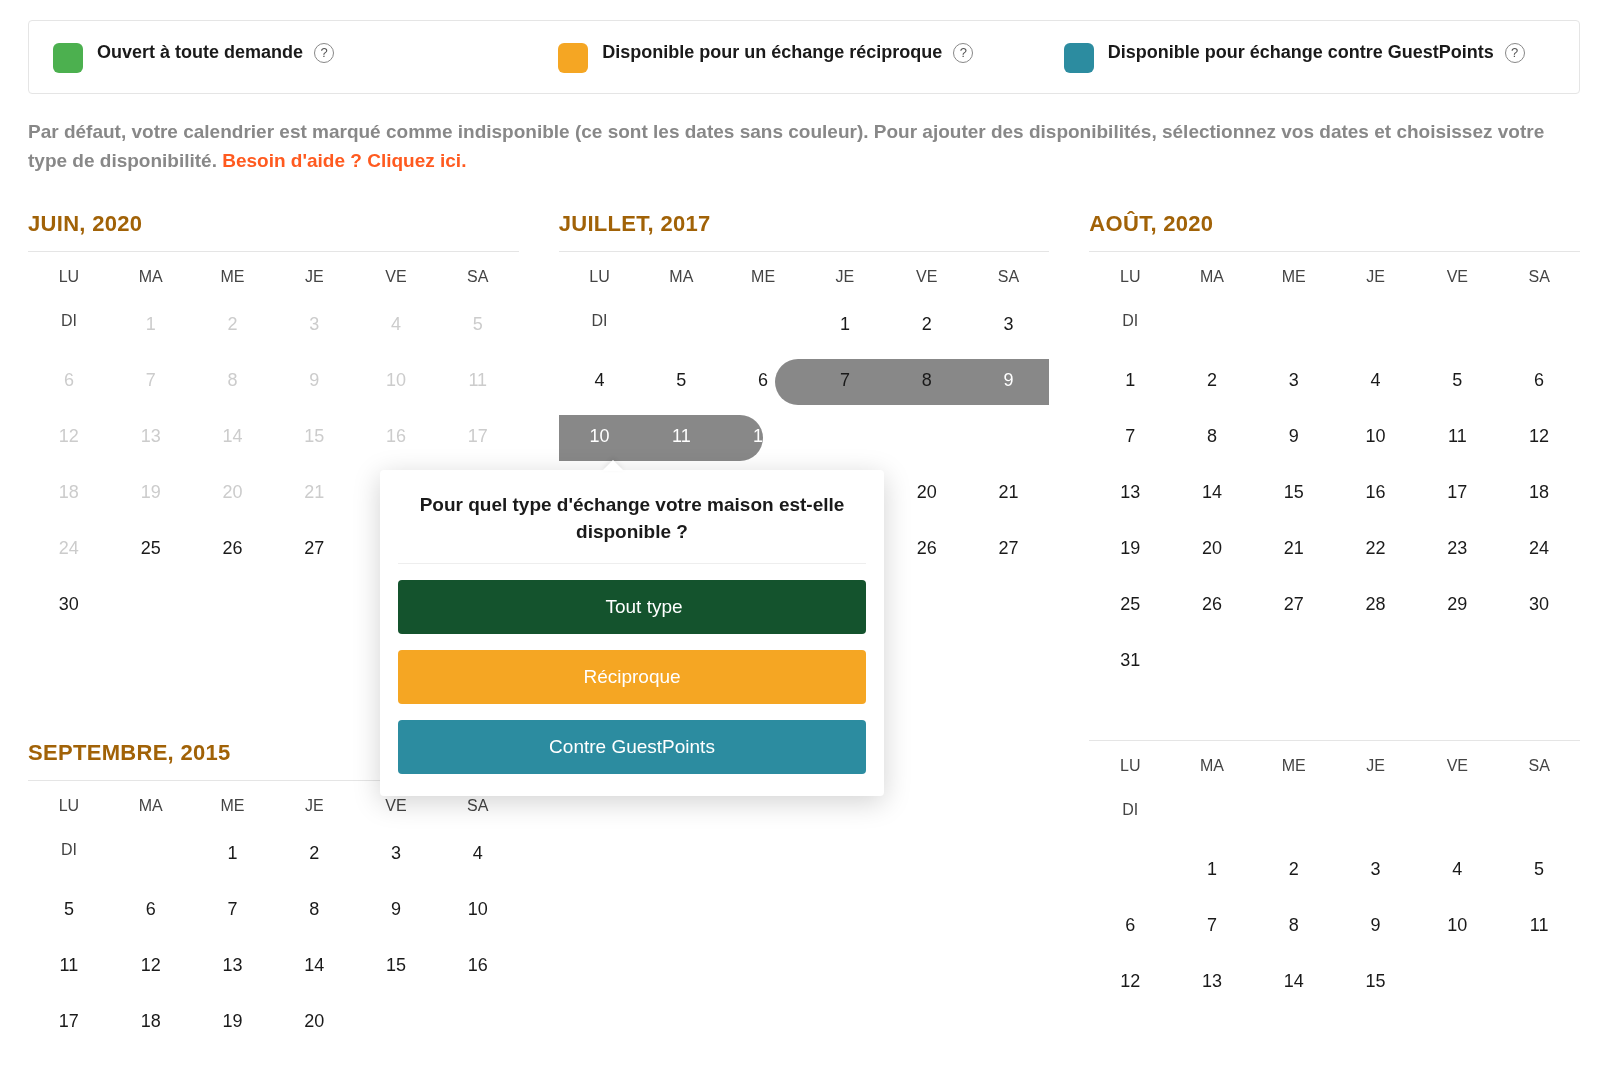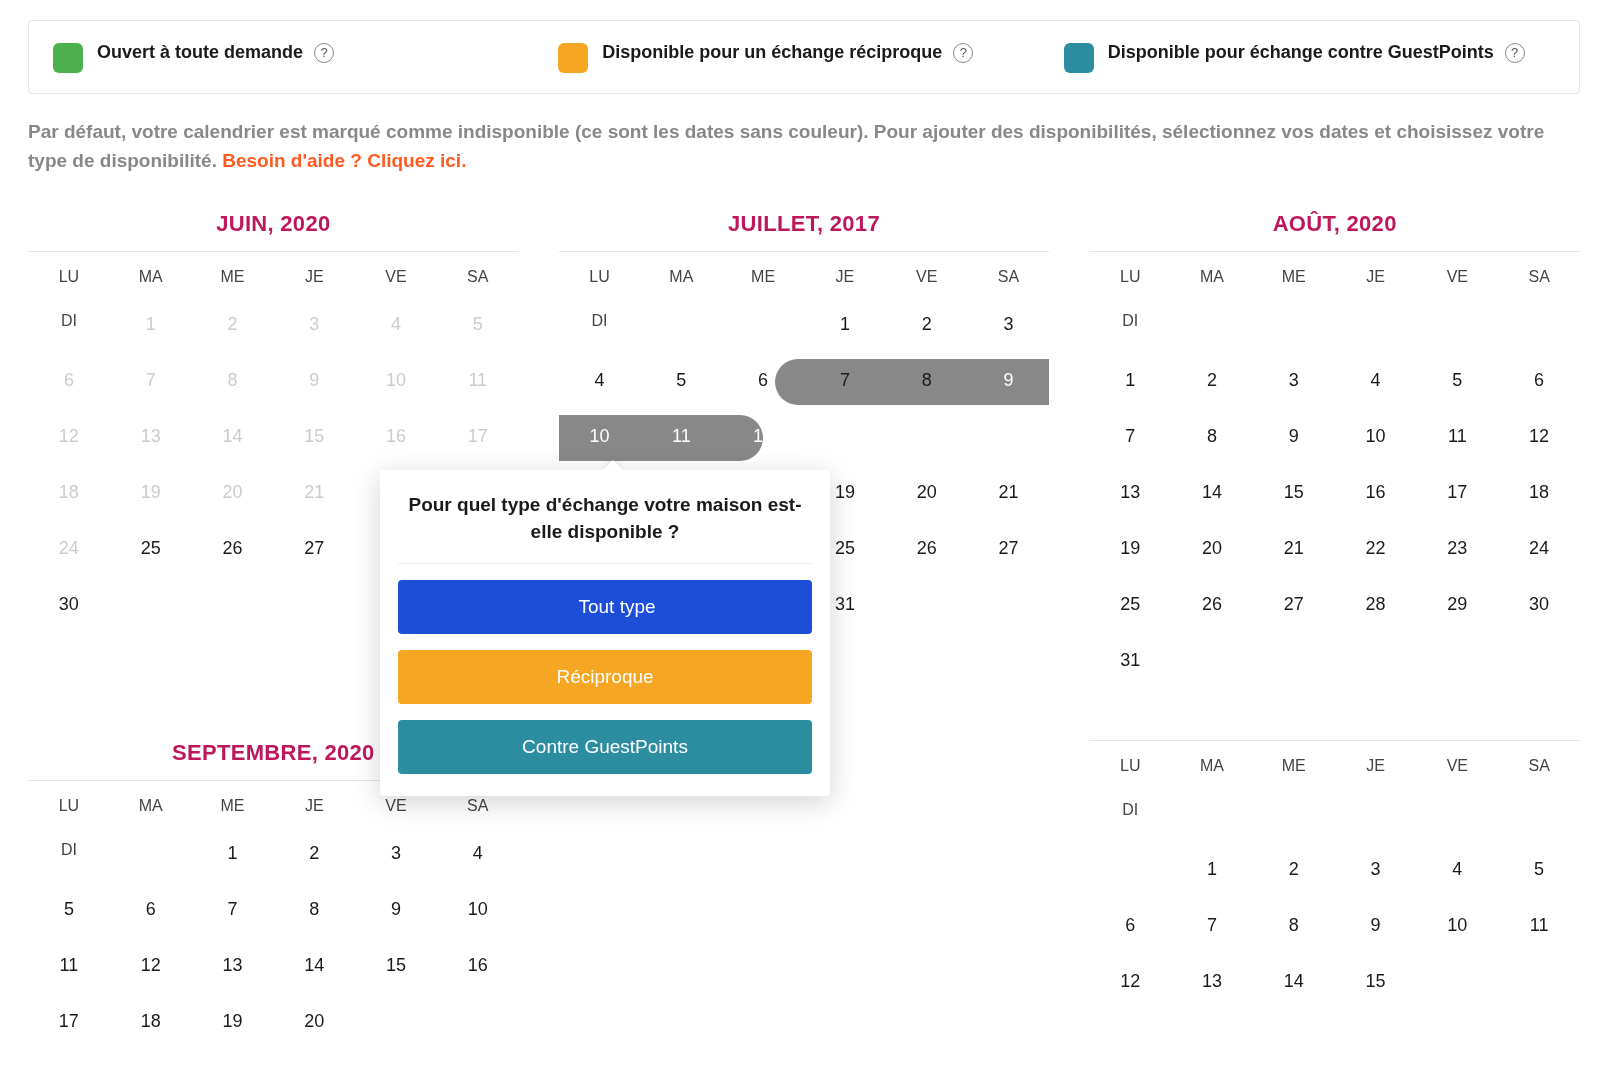--- a/index.html
+++ b/index.html
@@ -9,34 +9,34 @@
   .swatch { width: 30px; height: 30px; border-radius: 6px; flex-shrink: 0; margin-top: 2px; }
   .swatch.green { background: #4cb04f; }
   .swatch.orange { background: #f5a623; }
   .swatch.teal { background: #2c8ca0; }
   .legend-text { font-weight: 700; font-size: 18px; line-height: 1.3; color: #1a1a1a; }
   .help-icon { display: inline-flex; align-items: center; justify-content: center; width: 20px; height: 20px; border: 1px solid #888; border-radius: 50%; font-size: 13px; color: #555; margin-left: 6px; vertical-align: middle; font-weight: 400; }
   .instructions { margin-top: 24px; font-size: 19px; font-weight: 600; color: #888; line-height: 1.5; }
   .help-link { color: #ff5a1f; font-weight: 700; }
   .calendars { display: flex; gap: 40px; margin-top: 36px; }
   .month { flex: 1; }
-  .month-title { text-align: center; font-weight: 800; font-size: 22px; letter-spacing: 0.3px; color: #be185d; margin-bottom: 14px; }
+  .month-title { text-align: left; font-weight: 800; font-size: 22px; letter-spacing: 0.3px; color: #a16207; margin-bottom: 14px; }
   .grid { display: grid; grid-template-columns: repeat(6, 1fr); text-align: center; border-top: 1px solid #e5e5e5; position: relative; }
   .dow { font-weight: 500; font-size: 16px; color: #444; padding: 16px 0 10px; }
   .day { font-size: 18px; color: #1a1a1a; height: 56px; display: flex; align-items: center; justify-content: center; position: relative; z-index: 1; }
   .day.disabled { color: #ccc; }
   .day.selected { color: #fff; }
   .sel-range { position: absolute; background: #888; height: 46px; z-index: 0; }
   .sel-range.start { border-top-left-radius: 23px; border-bottom-left-radius: 23px; }
   .sel-range.end { border-top-right-radius: 23px; border-bottom-right-radius: 23px; }
-  .popover { position: absolute; top: 470px; left: 380px; width: 450px; background: #fff; border-radius: 4px; box-shadow: 0 6px 28px rgba(0,0,0,0.18); padding: 22px 18px 22px; z-index: 10; }
+  .popover { position: absolute; top: 470px; left: 380px; width: 504px; background: #fff; border-radius: 4px; box-shadow: 0 6px 28px rgba(0,0,0,0.18); padding: 22px 18px 22px; z-index: 10; }
   .popover::before { content: ""; position: absolute; top: -10px; left: 222px; width: 0; height: 0; border-left: 11px solid transparent; border-right: 11px solid transparent; border-bottom: 11px solid #fff; filter: drop-shadow(0 -2px 2px rgba(0,0,0,0.08)); }
   .popover-title { font-weight: 700; font-size: 19px; text-align: center; color: #1a1a1a; padding-bottom: 18px; border-bottom: 1px solid #eee; line-height: 1.4; }
   .pop-btn { display: block; width: 100%; border: none; border-radius: 4px; color: #fff; font-size: 19px; font-weight: 500; padding: 16px 0; margin-top: 16px; cursor: pointer; }
-  .pop-btn.green { background: #1d4ed8; padding-left: 24px; }
+  .pop-btn.green { background: #14532d; padding-left: 24px; }
   .pop-btn.orange { background: #f5a623; }
   .pop-btn.teal { background: #2c8ca0; }
   .row2 { display: flex; gap: 40px; margin-top: 52px; }
   
   
   #july-grid .range1 { top: calc(46px + 56px + 5px); left: calc(100%/7*3 + 6px); right: 0; }
   #july-grid .range2 { top: calc(46px + 56px*2 + 5px); left: 0; width: calc(100%/7*3 - 6px); }
 </style>
 </head>
 <body>
@@ -205,21 +205,21 @@
         <div class="day">28</div>
         <div class="day">29</div>
         <div class="day">30</div>
         <div class="day">31</div>
       </div>
   </div>
 </div>
 
 <div class="row2">
   <div class="month">
-    <div class="month-title">SEPTEMBRE, 2020</div>
+    <div class="month-title">SEPTEMBRE, 2015</div>
     <div class="grid" id="sep-grid">
         <div class="dow">LU</div>
         <div class="dow">MA</div>
         <div class="dow">ME</div>
         <div class="dow">JE</div>
         <div class="dow">VE</div>
         <div class="dow">SA</div>
         <div class="dow">DI</div>
         <div class="day"></div>
         <div class="day">1</div>

